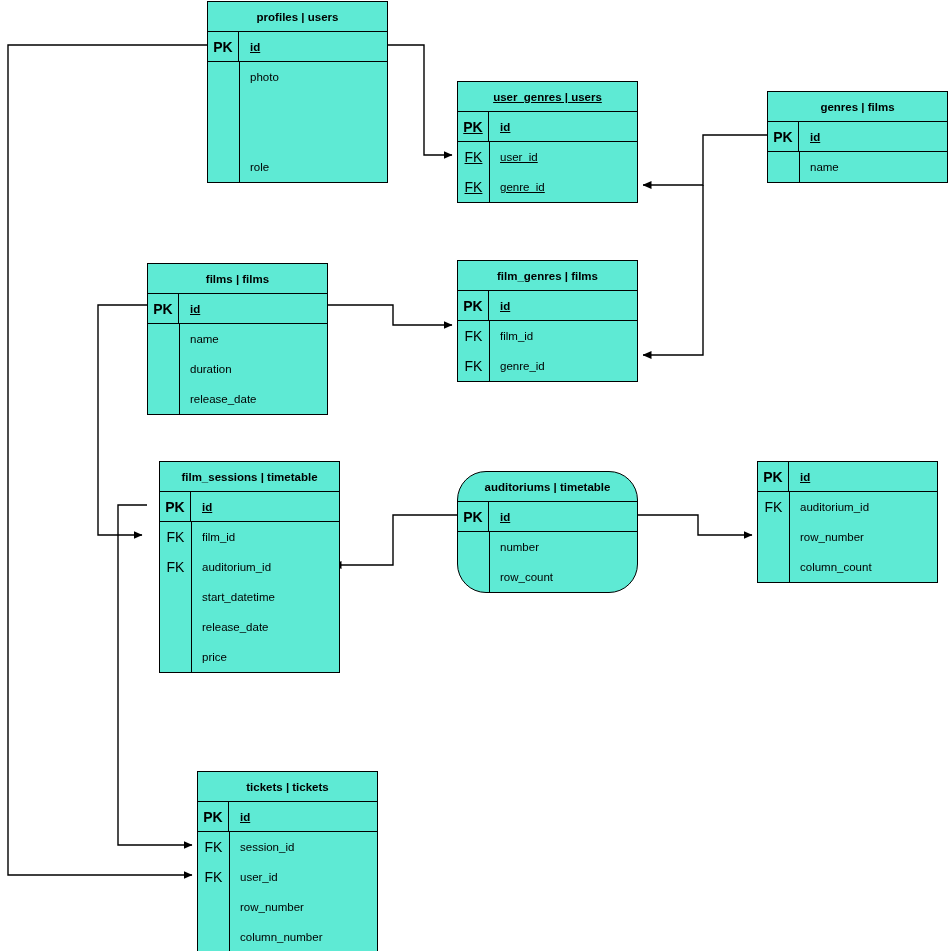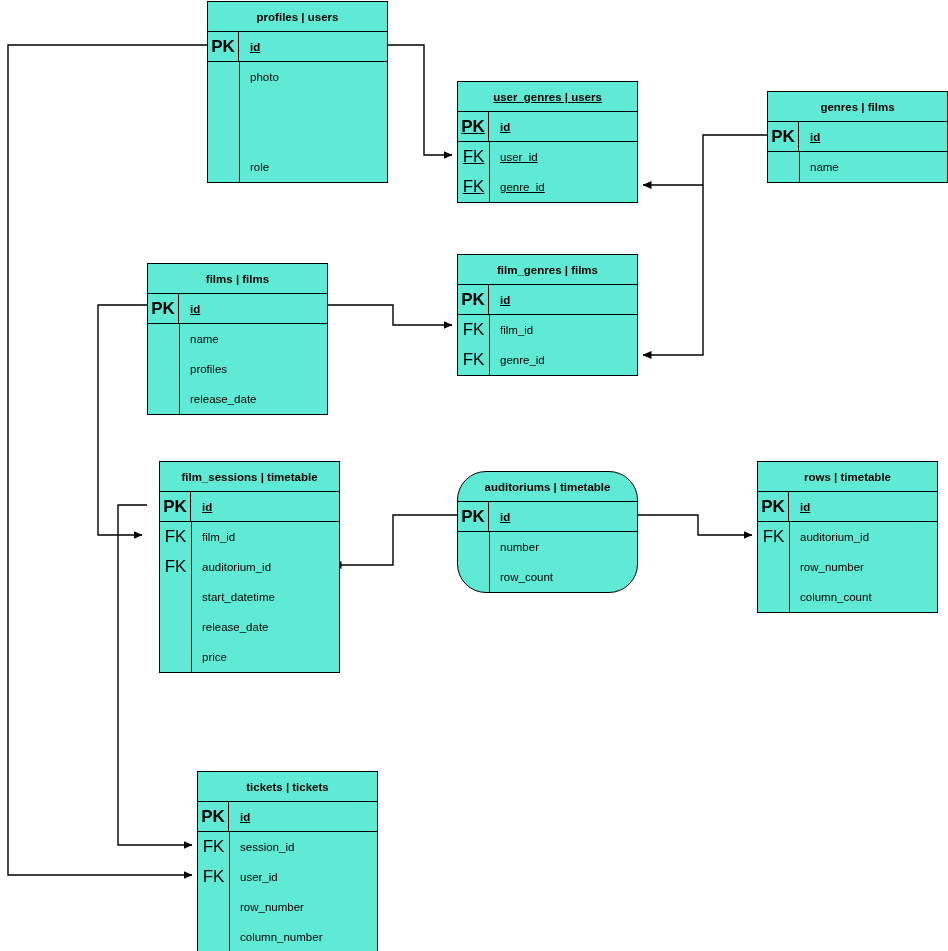--- a/index.html
+++ b/index.html
@@ -31,21 +31,21 @@
     display:flex;
     height:30px;
     box-sizing:border-box;
   }
   .row.pk-row{border-bottom:1px solid #000000;}
   .key-cell{
     width:31px;flex:0 0 31px;
     border-right:1px solid #000000;
     box-sizing:border-box;
     display:flex;align-items:center;justify-content:center;
-    font-size:17px;
+    font-size:14px;
   }
   .key-cell.pk{font-weight:bold;}
   .name-cell{
     flex:1 1 auto;
     display:flex;align-items:center;
     padding-left:11px;
     box-sizing:border-box;
     font-size:11.5px;
     white-space:nowrap;
   }
@@ -155,30 +155,30 @@
             <div class="name-cell underline">id</div>
           </div>
           <div class="attr-group" style="position: relative;">
             <div class="key-col-spacer"></div>
             <div class="row">
               <div class="key-cell" style="border-right: none;"></div>
               <div class="name-cell">name</div>
             </div>
             <div class="row">
               <div class="key-cell" style="border-right: none;"></div>
-              <div class="name-cell">profiles</div>
+              <div class="name-cell">duration</div>
             </div>
             <div class="row">
               <div class="key-cell" style="border-right: none;"></div>
               <div class="name-cell">release_date</div>
             </div>
           </div>
         </div>
       </div>
-      <div class="entity" style="left: 457px; top: 254px; width: 181px;">
+      <div class="entity" style="left: 457px; top: 260px; width: 181px;">
         <div class="ent-title">film_genres | films</div>
         <div class="ent-body">
           <div class="row pk-row">
             <div class="key-cell pk">PK</div>
             <div class="name-cell underline">id</div>
           </div>
           <div class="attr-group" style="position: relative;">
             <div class="key-col-spacer"></div>
             <div class="row">
               <div class="key-cell" style="border-right: none;">FK</div>
@@ -237,21 +237,20 @@
               <div class="name-cell">number</div>
             </div>
             <div class="row">
               <div class="key-cell" style="border-right: none;"></div>
               <div class="name-cell">row_count</div>
             </div>
           </div>
         </div>
       </div>
       <div class="entity" style="left: 757px; top: 461px; width: 181px;">
-        <div class="ent-title">rows | timetable</div>
         <div class="ent-body">
           <div class="row pk-row">
             <div class="key-cell pk">PK</div>
             <div class="name-cell underline">id</div>
           </div>
           <div class="attr-group" style="position: relative;">
             <div class="key-col-spacer"></div>
             <div class="row">
               <div class="key-cell" style="border-right: none;">FK</div>
               <div class="name-cell">auditorium_id</div>

